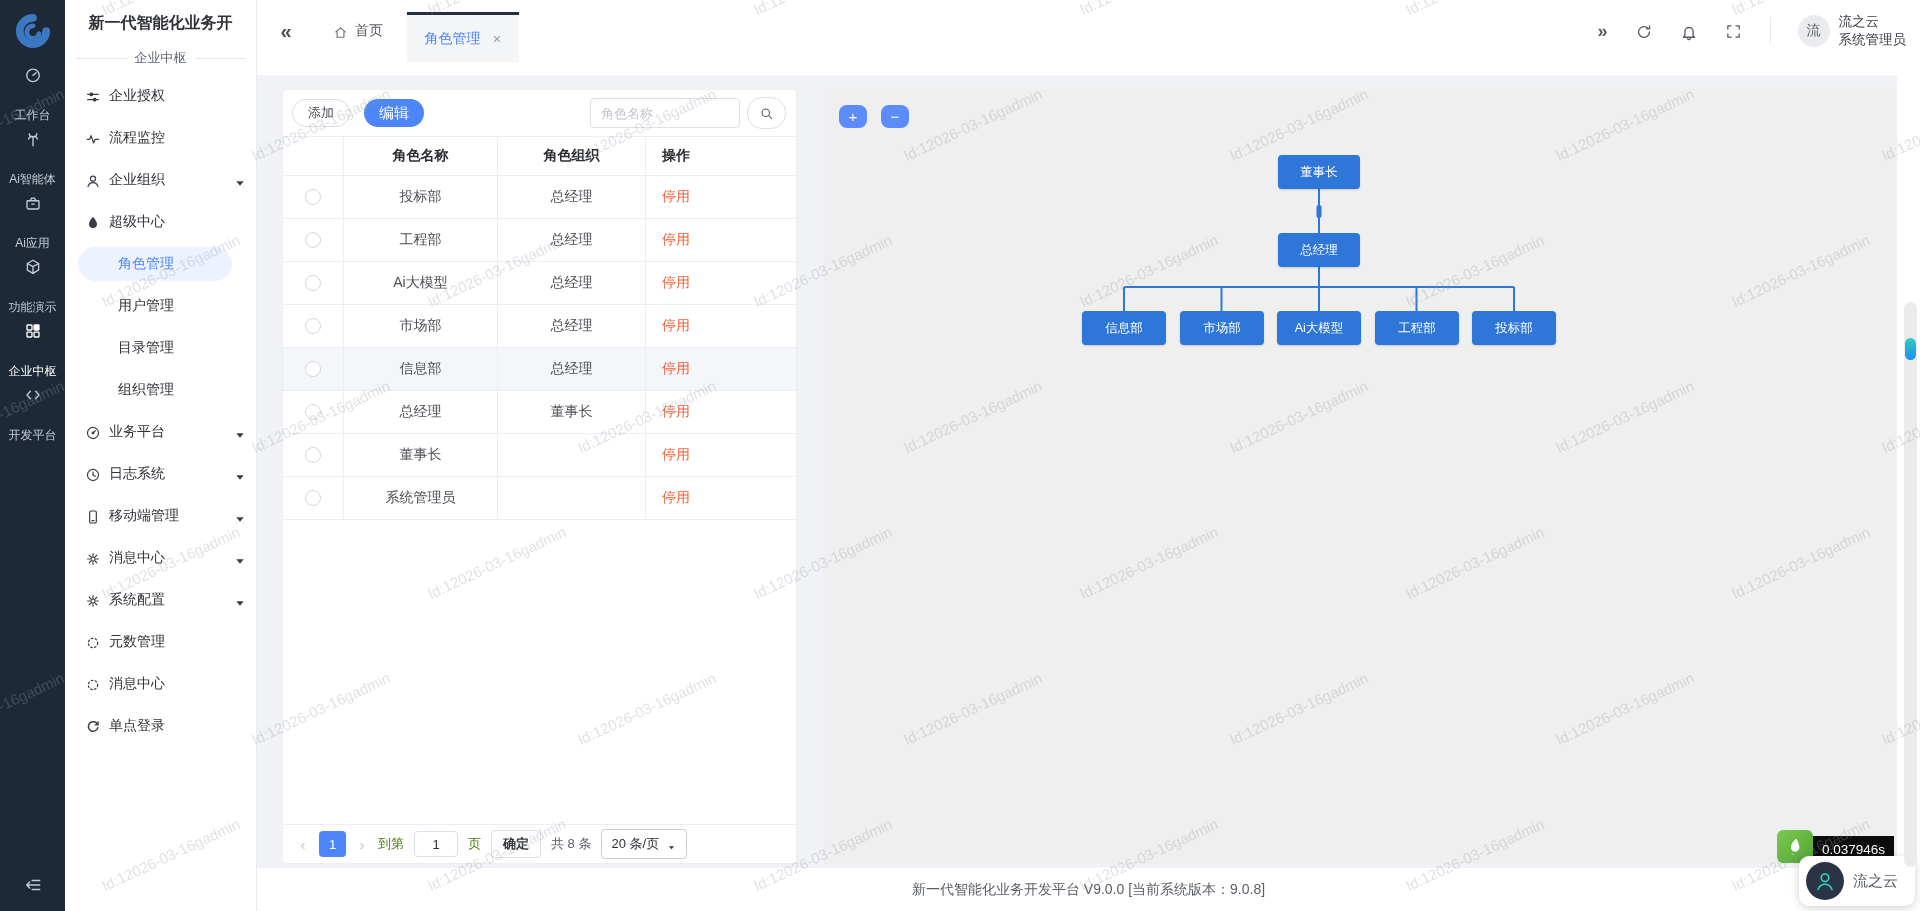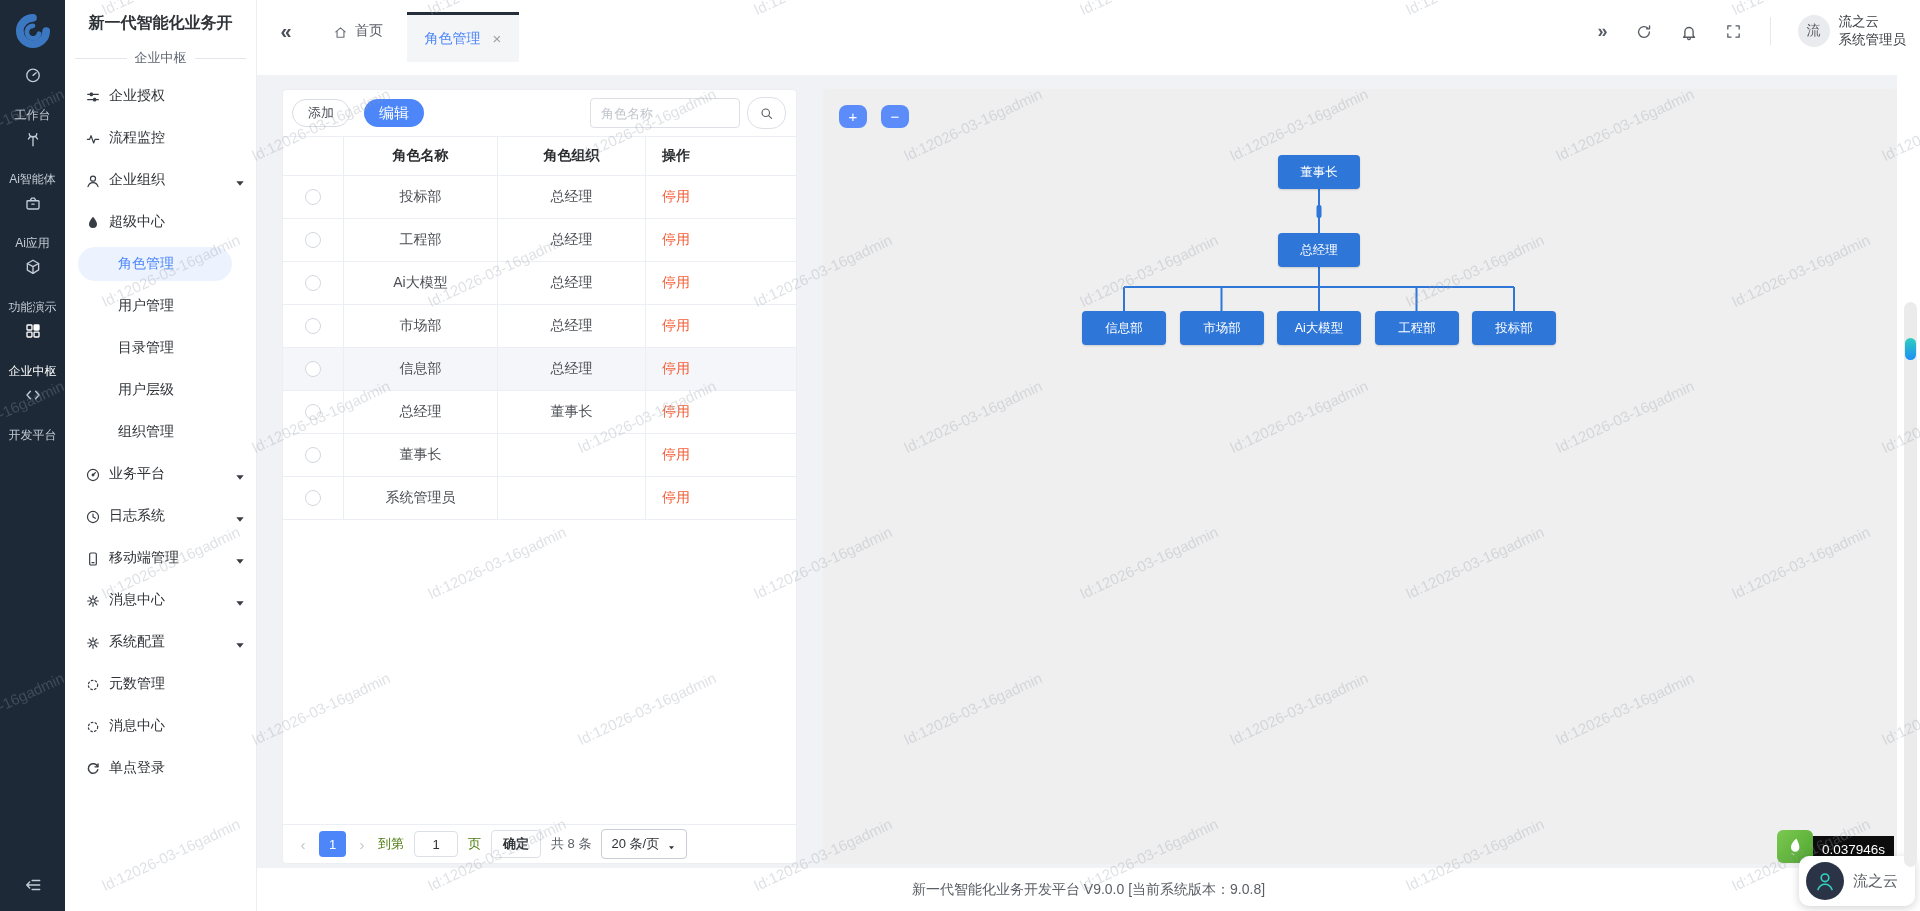--- a/index.html
+++ b/index.html
@@ -234,21 +234,20 @@
         </div>
         <div class="m-item">
           <span class="ic"><svg class="ic" width="16" height="16" viewBox="0 0 24 24" fill="none" stroke="currentColor" stroke-width="1.8" stroke-linecap="round" stroke-linejoin="round">
               <path fill="currentColor" stroke="none" d="M12 2.5c3.5 4.5 6 7.5 6 11a6 6 0 0 1-12 0c0-3.5 2.5-6.5 6-11z"></path>
             </svg></span>
           <span>超级中心</span>
         </div>
         <div class="m-sub active">角色管理</div>
         <div class="m-sub">用户管理</div>
         <div class="m-sub">目录管理</div>
-        <div class="m-sub">用户层级</div>
         <div class="m-sub">组织管理</div>
         <div class="m-item">
           <span class="ic"><svg class="ic" width="16" height="16" viewBox="0 0 24 24" fill="none" stroke="currentColor" stroke-width="1.8" stroke-linecap="round" stroke-linejoin="round">
               <circle cx="12" cy="12" r="8.3"></circle>
               <circle cx="12" cy="12" r="1.2" fill="currentColor"></circle>
               <path d="M12 12l3.6-3.6"></path>
             </svg></span>
           <span>业务平台</span>
           <span class="m-caret"><svg class="ic" width="12" height="12" viewBox="0 0 24 24" fill="none" stroke="currentColor" stroke-width="1.8" stroke-linecap="round" stroke-linejoin="round">
               <path d="M6.5 9.5h11L12 16z" fill="currentColor" stroke="none"></path>

